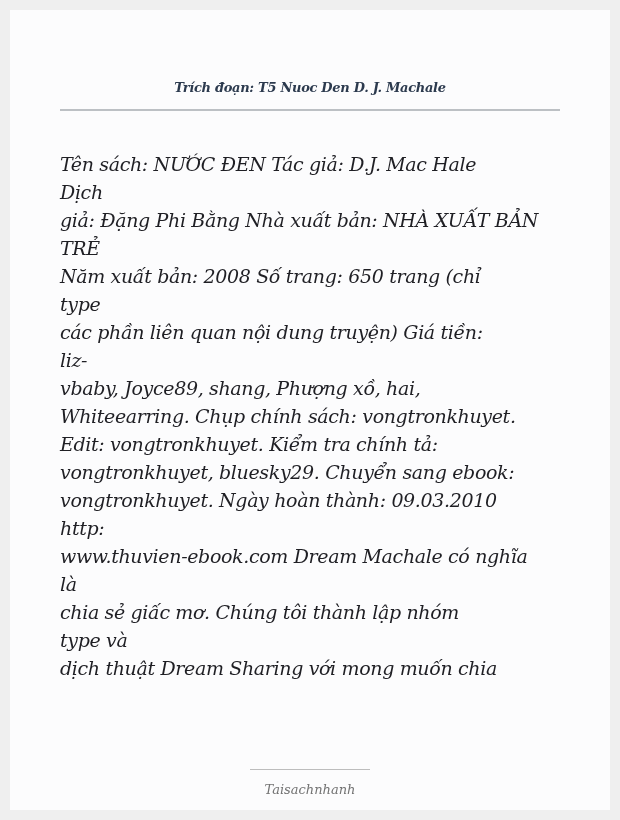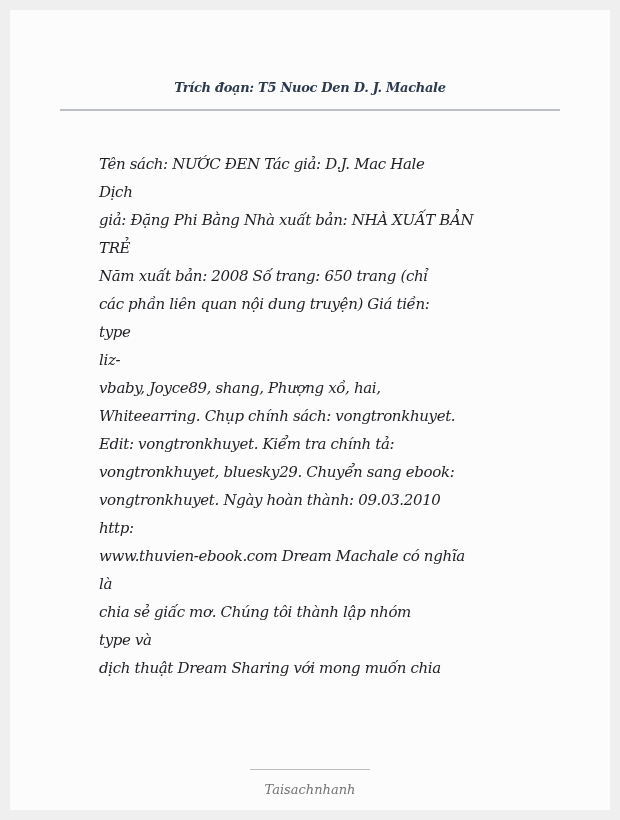--- a/index.html
+++ b/index.html
@@ -45,27 +45,26 @@
     }
     .body {
       position: absolute;
       left: 50px;
       top: 140px;
       width: 420px;
     }
     .line {
       font-family: "DejaVu Serif", serif;
       font-style: italic;
-      font-size: 15px;
+      font-size: 19px;
       color: #1f1f24;
       height: 28px;
       line-height: 28px;
       white-space: nowrap;
       letter-spacing: -0.35px;
-      margin-left: 39px;
     }
     .footer-rule {
       position: absolute;
       left: 240px;
       top: 759px;
       width: 120px;
       height: 1px;
       background: #bdbdbd;
     }
     .footer {
@@ -86,22 +85,22 @@
 <div class="page">
   <div class="title">Trích đoạn: T5 Nuoc Den D. J. Machale</div>
   <div class="title-rule"></div>
 
   <div class="body">
     <div class="line">Tên sách: NƯỚC ĐEN Tác giả: D.J. Mac Hale</div>
     <div class="line">Dịch</div>
     <div class="line">giả: Đặng Phi Bằng Nhà xuất bản: NHÀ XUẤT BẢN</div>
     <div class="line">TRẺ</div>
     <div class="line">Năm xuất bản: 2008 Số trang: 650 trang (chỉ</div>
+    <div class="line">type</div>
     <div class="line">các phần liên quan nội dung truyện) Giá tiền:</div>
-    <div class="line">type</div>
     <div class="line">liz-</div>
     <div class="line">vbaby, Joyce89, shang, Phượng xồ, hai,</div>
     <div class="line"> Whiteearring. Chụp chính sách: vongtronkhuyet.</div>
     <div class="line">Edit: vongtronkhuyet. Kiểm tra chính tả:</div>
     <div class="line">vongtronkhuyet, bluesky29. Chuyển sang ebook:</div>
     <div class="line">vongtronkhuyet. Ngày hoàn thành: 09.03.2010</div>
     <div class="line">http:</div>
     <div class="line">www.thuvien-ebook.com Dream Machale có nghĩa</div>
     <div class="line">là</div>
     <div class="line">chia sẻ giấc mơ. Chúng tôi thành lập nhóm</div>

